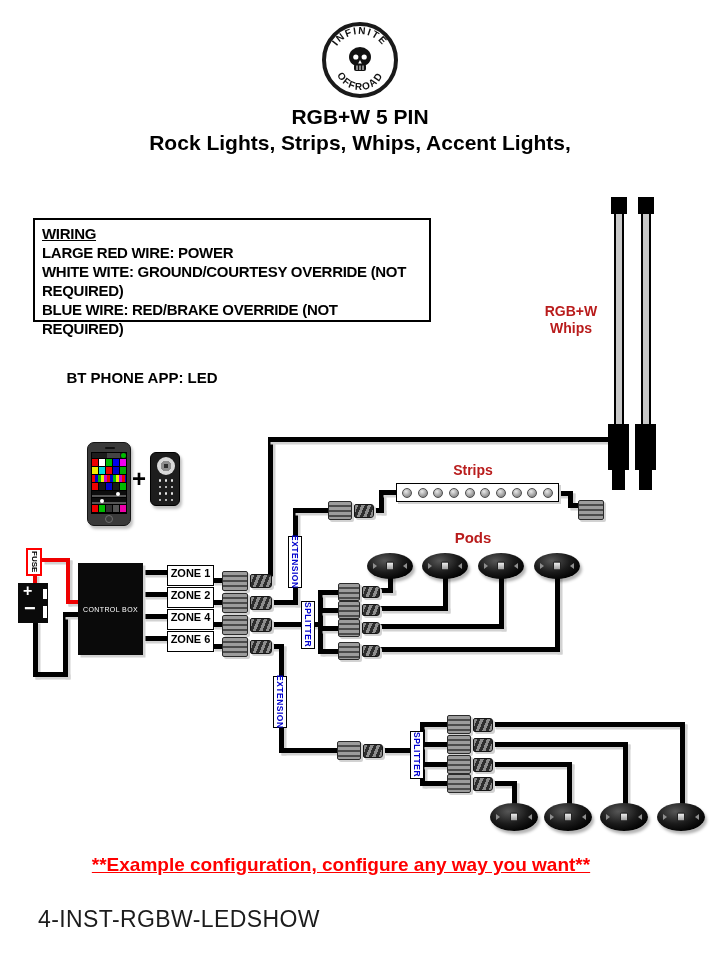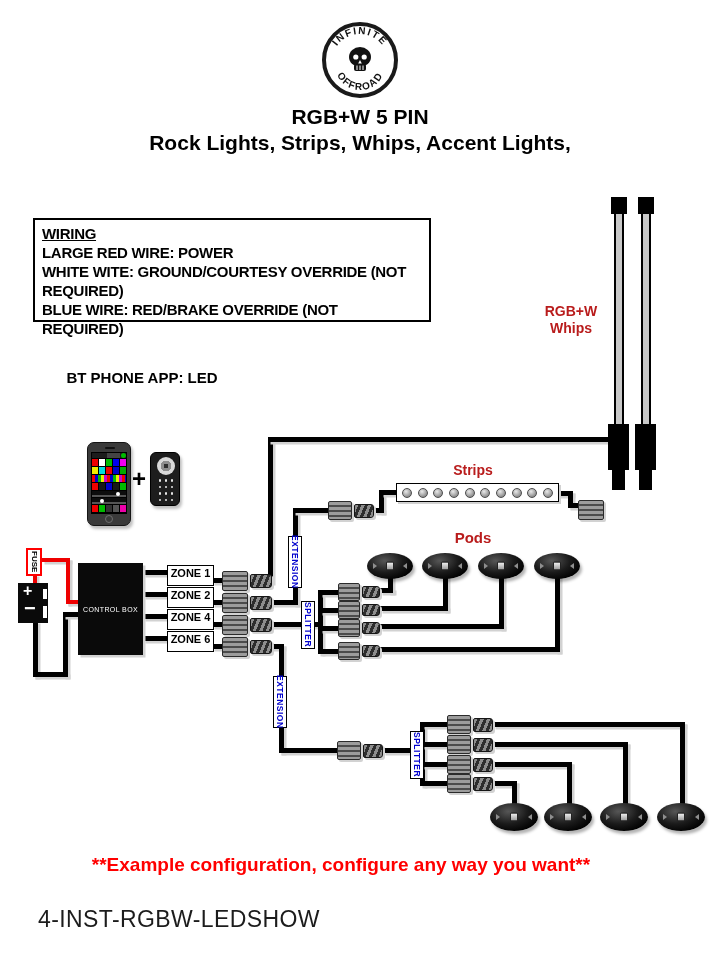--- a/index.html
+++ b/index.html
@@ -30,21 +30,21 @@
   .title { position:absolute; left:0; top:104px; width:720px; text-align:center;
            font-weight:bold; font-size:21px; line-height:26px; color:#000; }
   .wiring-box { position:absolute; left:33px; top:218px; width:398px; height:104px;
                 border:2px solid #000; background:#fff; padding:4px 7px;
                 font-weight:bold; font-size:15px; line-height:19px; letter-spacing:-.3px; }
   .wiring-box .head { text-decoration:underline; }
   .controller-text { position:absolute; left:40px; top:368px; width:204px; text-align:center;
                      font-weight:bold; font-size:15px; line-height:19px; }
   .blue-label { position:absolute; color:#b91c1c; font-weight:bold; z-index:4; text-align:center; }
   .note-red { position:absolute; left:0; top:854px; width:682px; text-align:center;
-              color:#FF0000; font-weight:bold; font-size:19px; }
+              color:#FF0000; font-weight:bold; font-size:19px;text-decoration:underline; }
   .part-number { position:absolute; left:38px; top:906px; font-size:23px; color:#1c1c1c; letter-spacing:.4px; }
   
   .control-box { position:absolute; left:78px; top:563px; width:65px; height:92px; background:#0a0a0a;
                  color:#fff; font-size:7px; letter-spacing:.4px; display:flex; align-items:center;
                  justify-content:center; z-index:2; box-shadow:2.5px 2.5px 0 #d2d2d2; }
   .battery { position:absolute; left:18px; top:583px; width:30px; height:40px; background:#0a0a0a; z-index:2; }
   .battery .plus  { position:absolute; left:5px; top:-1px; color:#fff; font-weight:bold; font-size:16px; }
   .battery .minus { position:absolute; left:6px; top:14px; color:#fff; font-weight:bold; font-size:20px; }
   .battery .tab1 { position:absolute; left:25px; top:6px;  width:4px; height:10px; background:#fff; }
   .battery .tab2 { position:absolute; left:25px; top:23px; width:4px; height:12px; background:#fff; }

